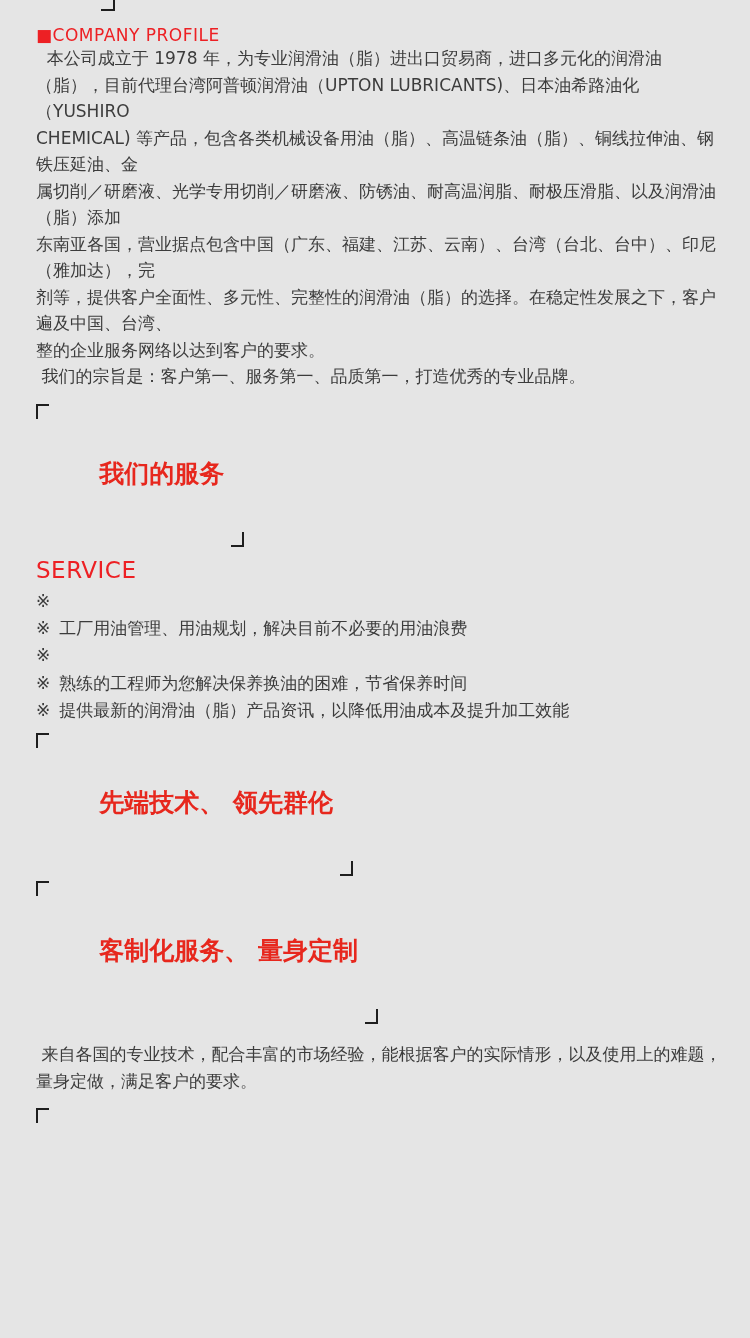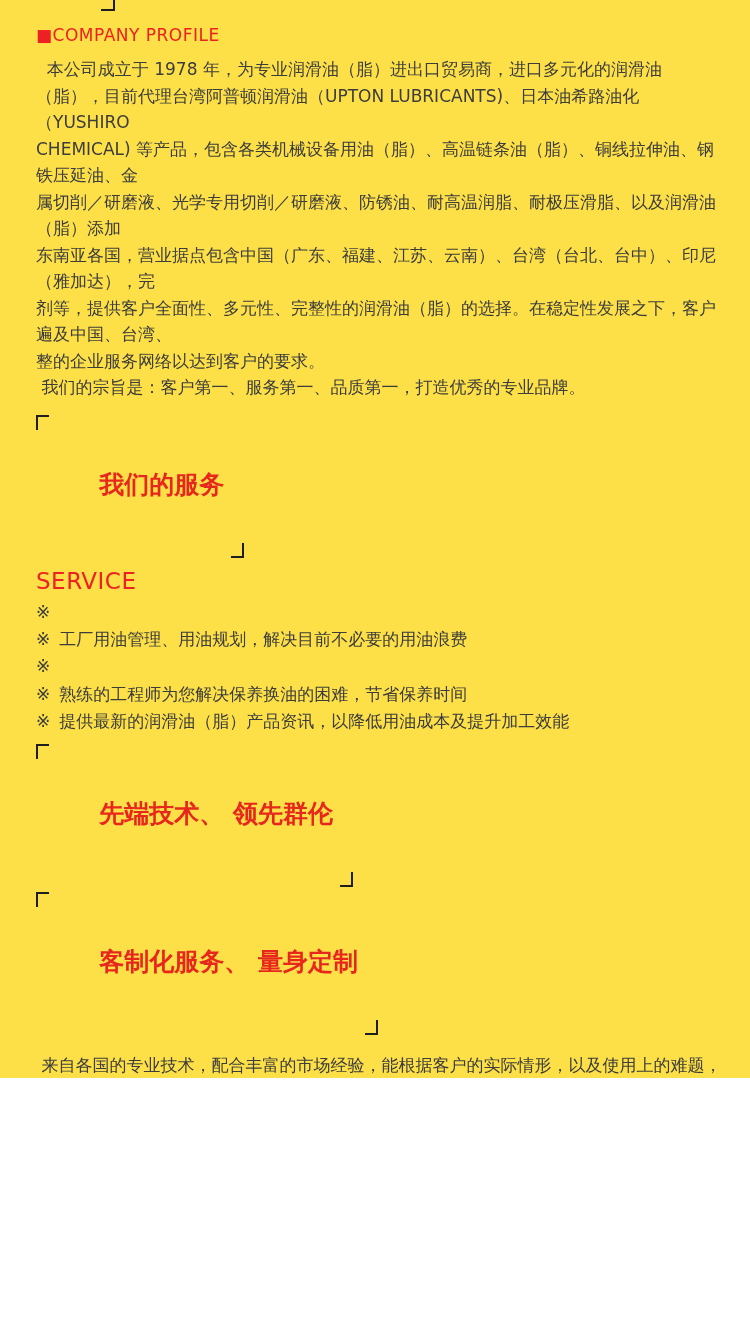--- a/index.html
+++ b/index.html
@@ -1,23 +1,23 @@
 <!DOCTYPE html>
 <html><head>
 <meta charset="utf-8">
 <style>
   html, body { margin: 0; padding: 0; background: #ffffff; }
   .page {
     position: relative;
     width: 750px;
-    height: 1078px;
+    height: 1338px;
     box-sizing: border-box;
     padding: 0 26px 0 36px;
     overflow: hidden;
-    background: #fde047;
+    background: #e5e5e5;
     font-family: "DejaVu Sans", "Liberation Sans", sans-serif;
     color: #3c3c3c;
   }
   
   .top-fragment {
     position: absolute;
     left: 101px;
     top: -6px;
     width: 12px;
     height: 15px;
@@ -27,21 +27,21 @@
   .red-label {
     margin-top: 25px;
     font-size: 17px;
     line-height: 20px;
     color: #ed2024;
     letter-spacing: 0.5px;
     white-space: pre-wrap;
   }
   .para { font-size: 17px; }
   .para .line { white-space: pre-wrap; }
-  .para.profile { margin-top: 11px; line-height: 26.5px; }
+  .para.profile { line-height: 26.5px; }
   .para.tech    { margin-top: 13px; line-height: 27.5px; }
   .para.custom  { margin-top: 22px; line-height: 27px; }
 
   .sec-head-row { margin: 0; }
   .sec-head {
     position: relative;
     display: inline-block;
     font-size: 25px;
     font-weight: bold;
     line-height: 26px;

